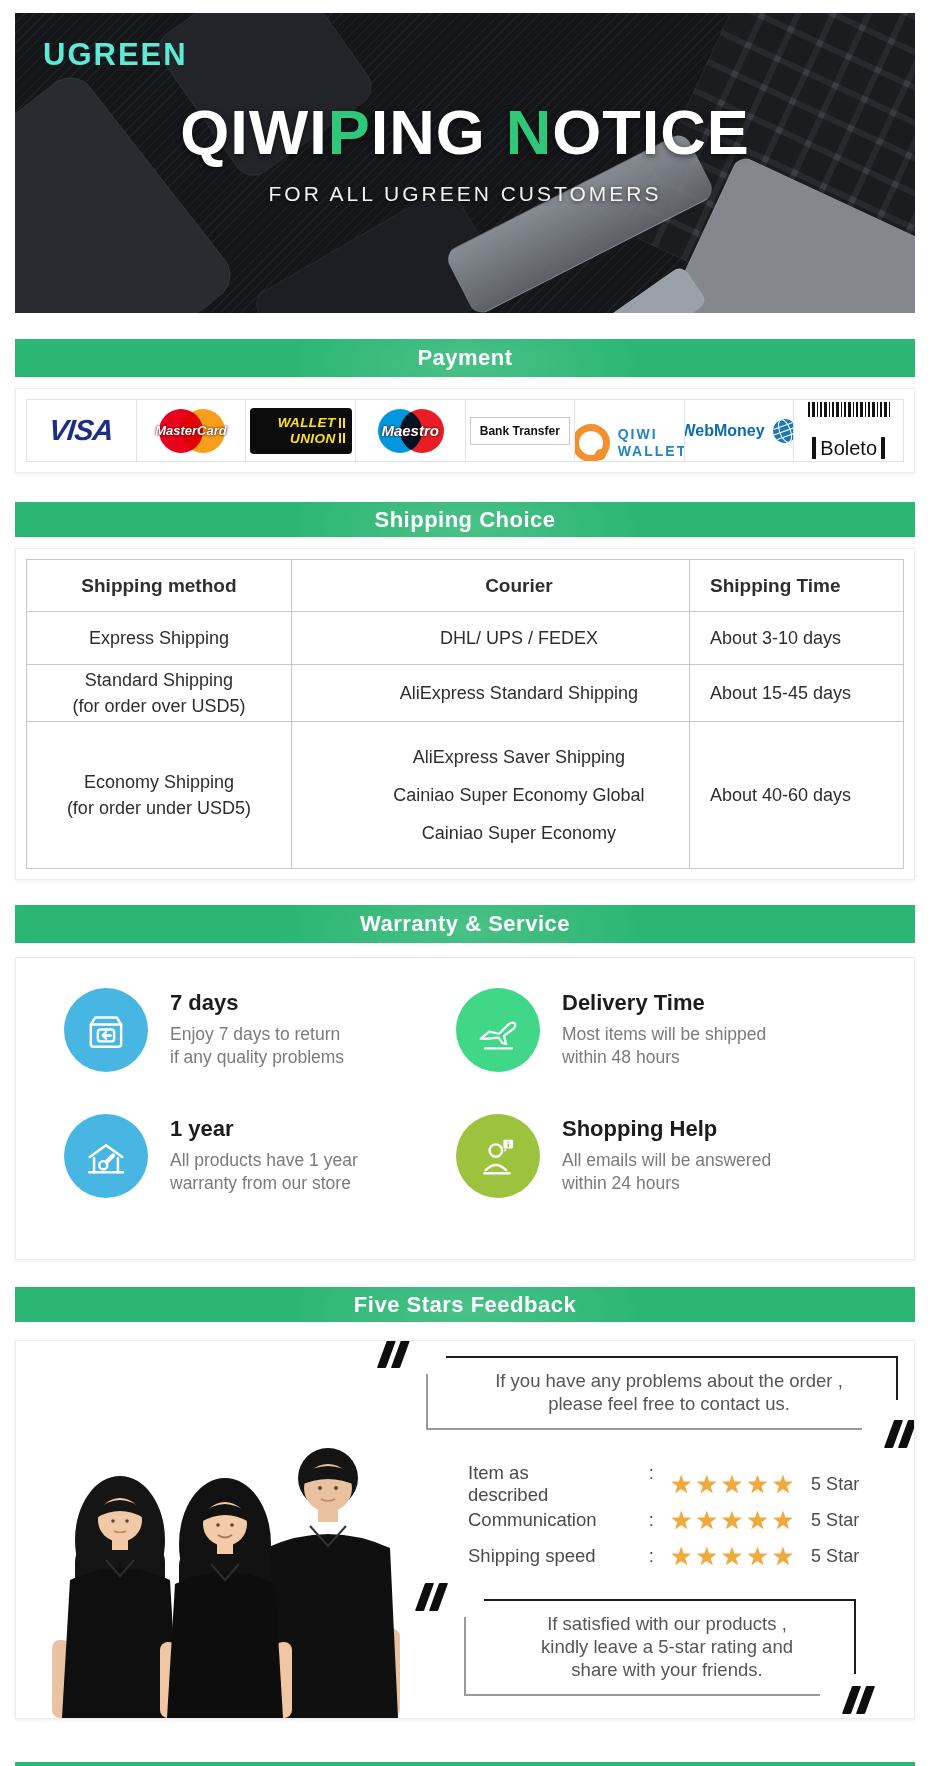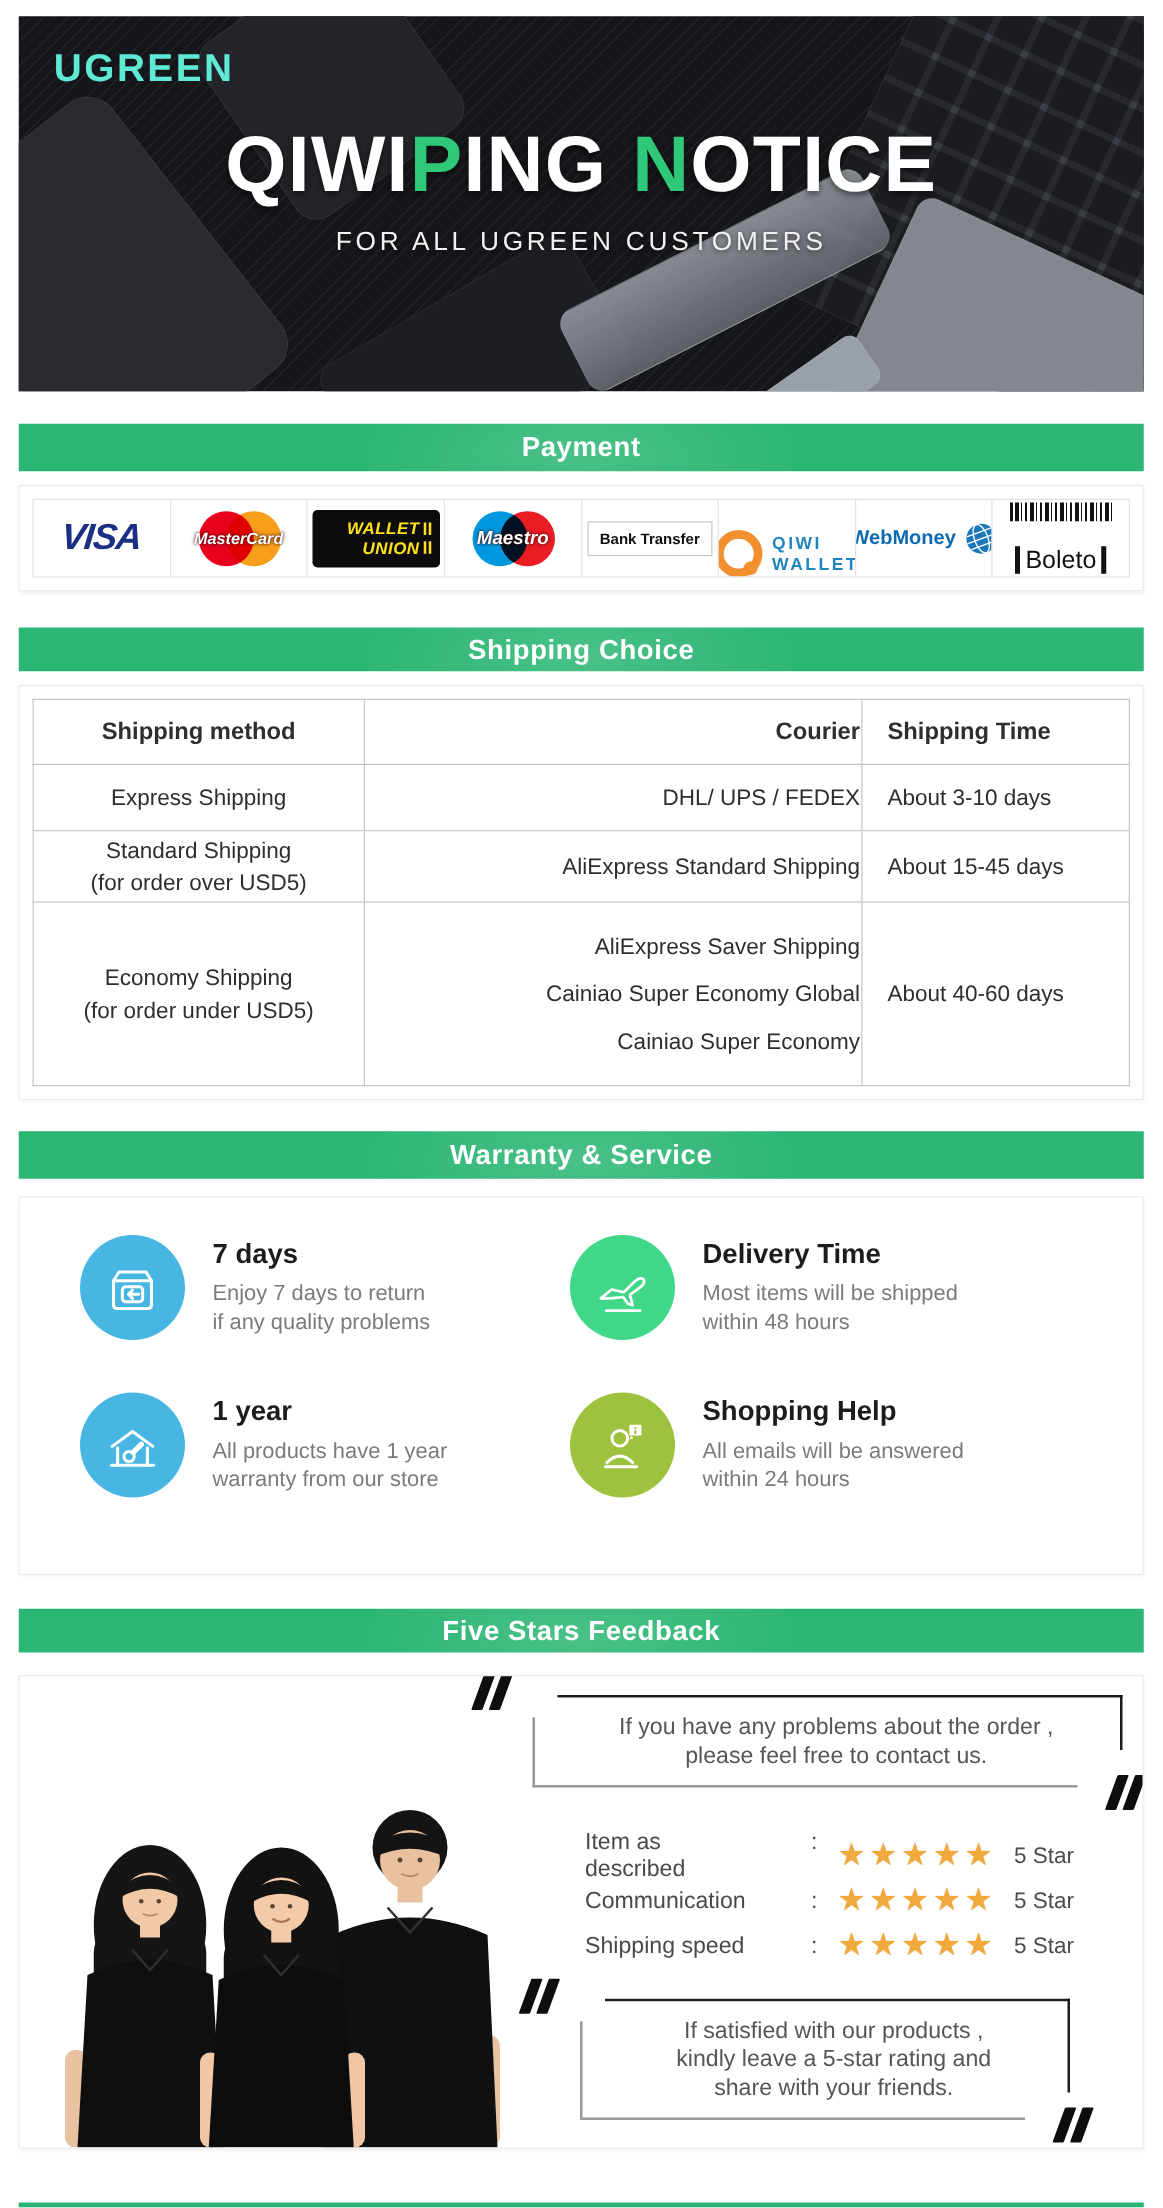--- a/index.html
+++ b/index.html
@@ -111,21 +111,21 @@
 
   
   .shipping-card{margin-top:11px; padding:10px;}
   table.ship{width:100%; border-collapse:collapse; table-layout:fixed;}
   table.ship td{border:1px solid #c8c8c8; font-size:18px; color:#2e2e2e; vertical-align:middle;}
   .col-method{width:30.2%;}
   .col-courier{width:45.4%;}
   .col-time{width:24.4%;}
   tr.head td{height:52px; font-weight:bold; font-size:19px;}
   td.c-method{text-align:center; line-height:26px;}
-  td.c-courier{text-align:right; padding-left:58px;}
+  td.c-courier{text-align:center; padding-left:58px;}
   td.c-time{text-align:left; padding-left:20px;}
   tr.r1 td{height:53px;}
   tr.r2 td{height:57px;}
   tr.r3 td{height:147px;}
   .courier-line{display:block; margin:14px 0; line-height:24px;}
   tr.r3 .c-courier{padding-top:6px; padding-bottom:6px;}
 
   
   .warranty-card{margin-top:14px; height:303px; padding:30px 44px 0 48px;}
   .w-grid{display:grid; grid-template-columns:392px auto; grid-row-gap:42px;}

